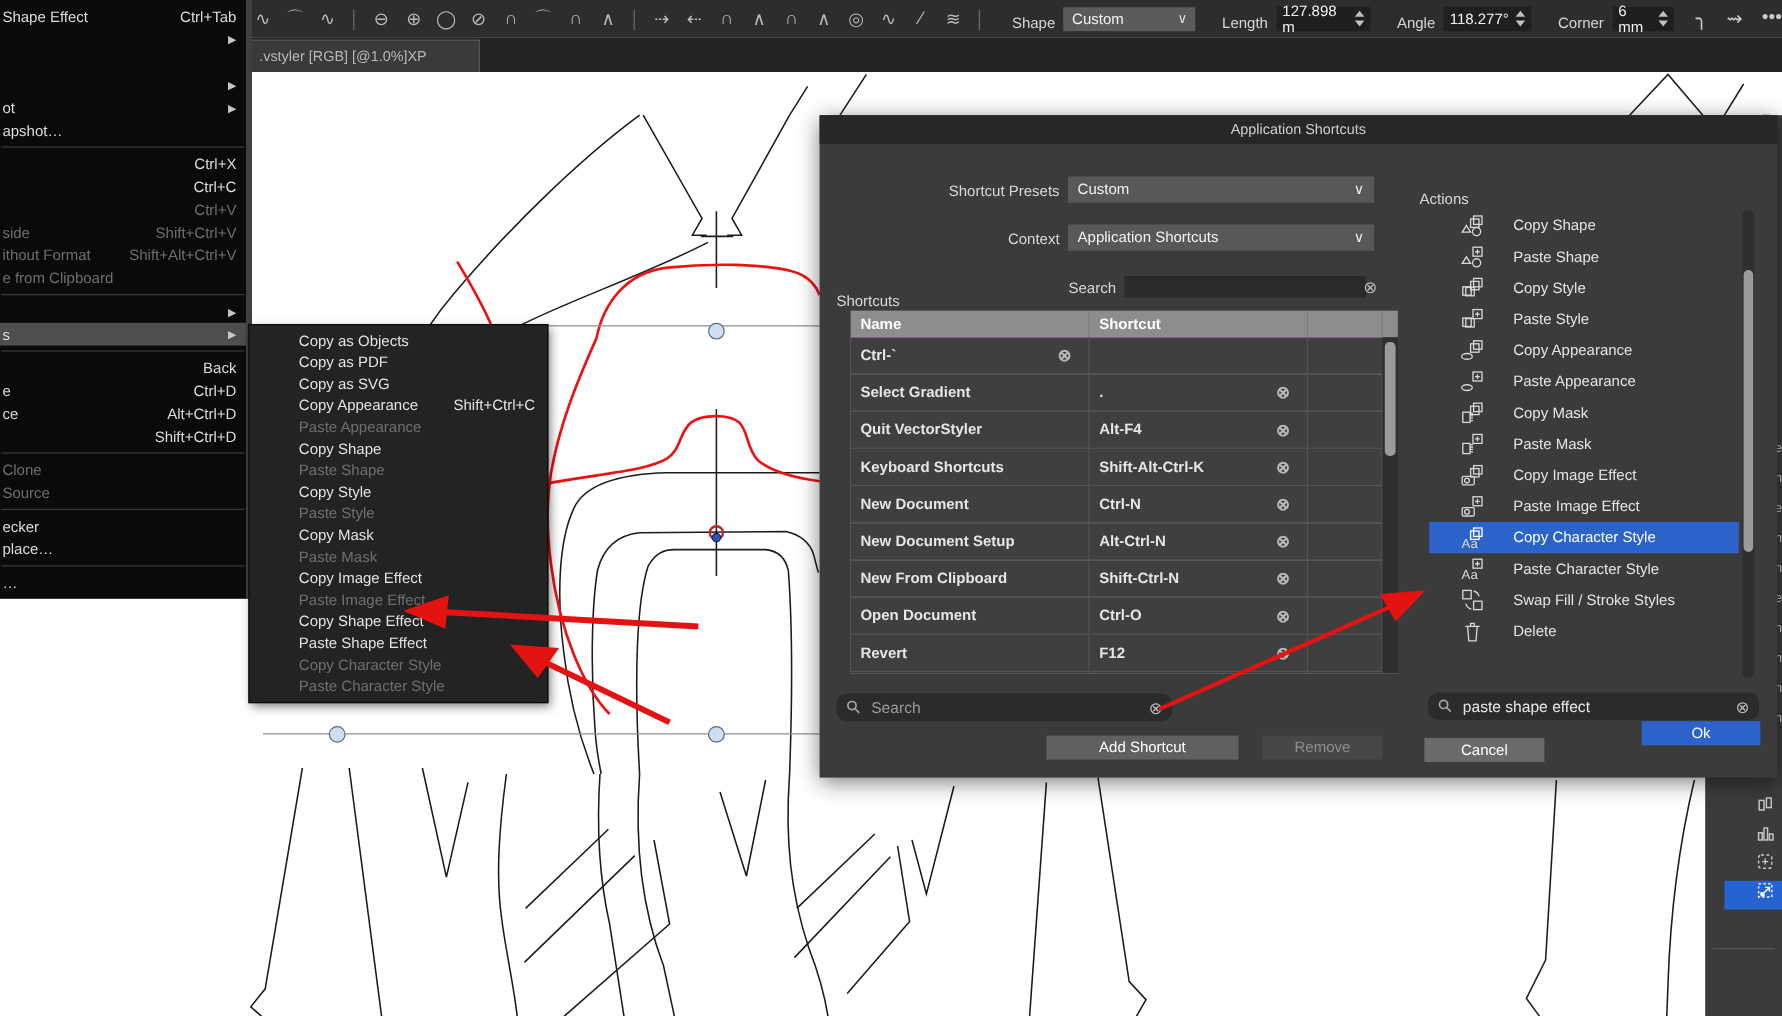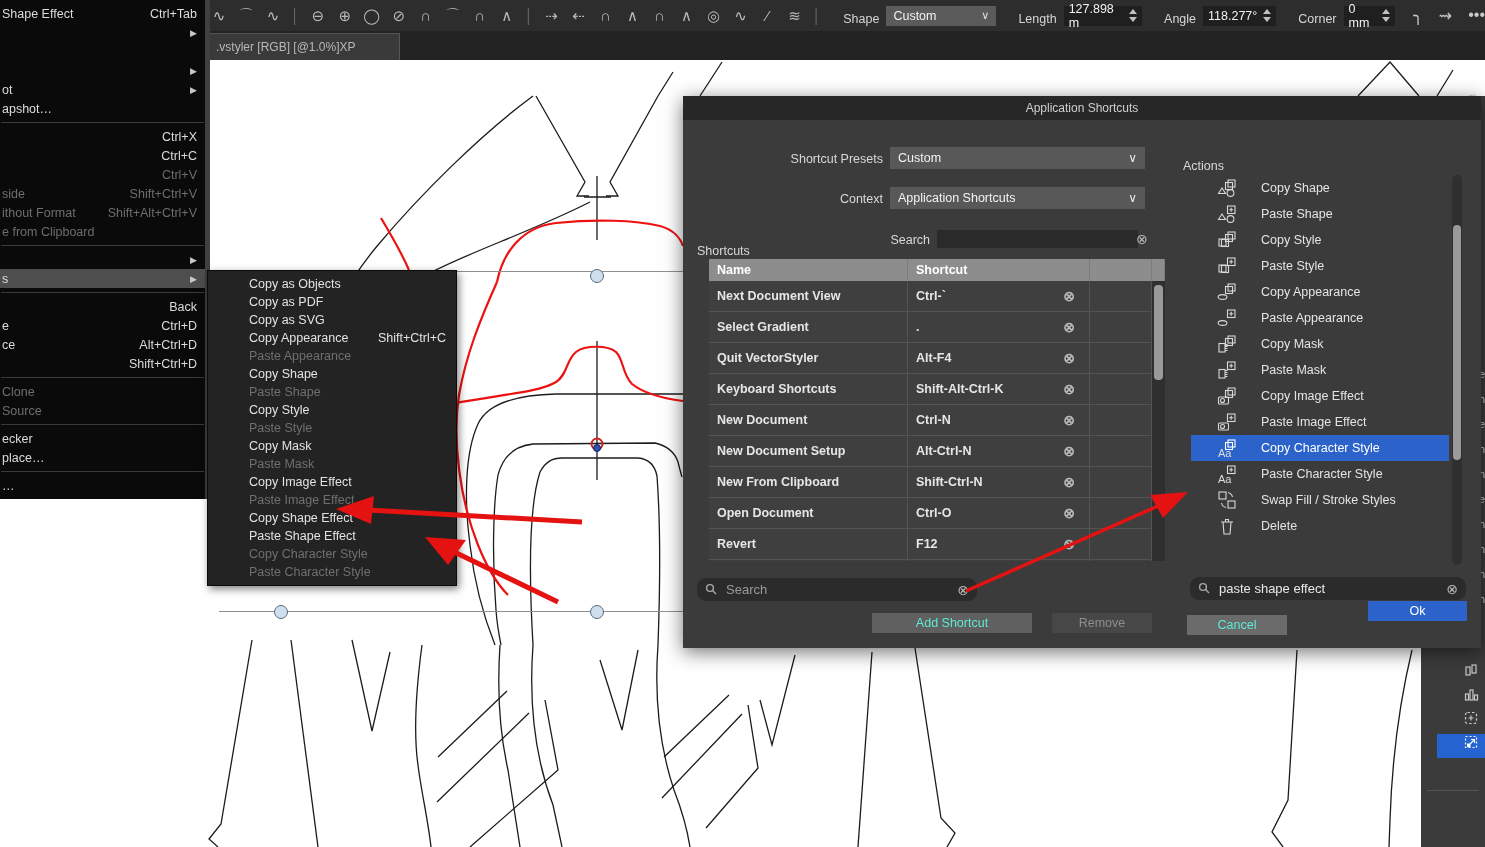--- a/index.html
+++ b/index.html
@@ -82,21 +82,21 @@
   #tscroll{position:absolute;right:0px;top:22px;width:13px;height:280px;background:#2f2f2f;}
   #tscroll .thumb{position:absolute;left:2px;width:9px;border-radius:4px;background:#9a9a9a;}
   .pillsearch{position:absolute;background:#2b2b2b;border-radius:9px;display:flex;align-items:center;
               padding:0 8px;height:23px;}
   .pillsearch svg{width:13px;height:13px;stroke:#a8a8a8;fill:none;stroke-width:1.4;flex:none;}
   .pillsearch input{flex:1;background:transparent;border:none;outline:none;color:#e8e8e8;
                     font-family:"Liberation Sans",sans-serif;font-size:13px;margin:0 6px;min-width:0;}
   .pillsearch input::placeholder{color:#9a9a9a;}
   .pillsearch .px{color:#b9b9b9;font-size:14px;}
   .dbtn{position:absolute;height:20px;display:flex;align-items:center;justify-content:center;
-        color:#5eead4;cursor:default;}
+        color:#ffffff;cursor:default;}
   #btn-add{background:#606060;}
   #btn-remove{background:#474747;color:#8f8f8f;}
   #btn-cancel{background:#6b6b6b;}
   #btn-ok{background:#2b63cb;color:#fff;}
   #actions-list{position:absolute;left:508px;top:79px;width:258px;}
   .arow{height:26px;display:flex;align-items:center;color:#e4e4e4;}
   .arow.sel{background:#2b63cb;color:#fff;}
   .arow .aicon{width:20px;height:20px;margin-left:26px;margin-right:24px;flex:none;}
   .arow .aicon svg{width:20px;height:20px;stroke:#d8d8d8;fill:none;stroke-width:1.1;}
   .arow.sel .aicon svg{stroke:#fff;}
@@ -208,21 +208,21 @@
         <span>118.277°</span>
         <span class="spin">
             <i class="up"></i>
             <i class="down"></i>
           </span>
       </div>
     </div>
     <div class="tb-group">
       <span class="tb-label">Corner</span>
       <div class="tb-field">
-        <span>0 mm</span>
+        <span>6 mm</span>
         <span class="spin">
             <i class="up"></i>
             <i class="down"></i>
           </span>
       </div>
     </div>
     <div class="tb-curveicons">
       <span>╮</span>
       <span>⇝</span>
       <span>•••</span>
@@ -454,23 +454,20 @@
     <div id="table">
       <div id="thead">
         <div>Name</div>
         <div>Shortcut</div>
         <div></div>
         <div></div>
       </div>
       <div id="tbody">
           <div class="trow">
             <div>
-              <span>Next Document View</span>
-            </div>
-            <div>
               <span>Ctrl-`</span>
               <span class="tx">⊗</span>
             </div>
             <div></div>
           </div>
           <div class="trow">
             <div>
               <span>Select Gradient</span>
             </div>
             <div>

